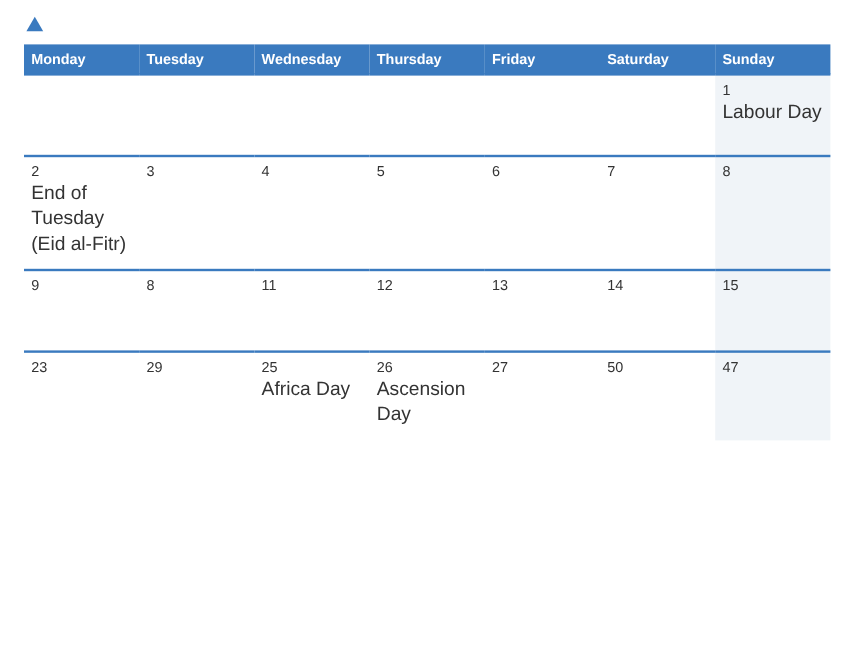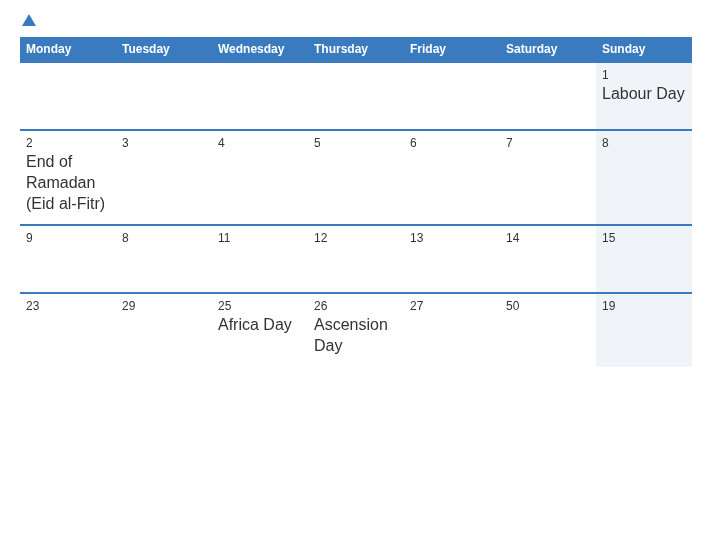--- a/index.html
+++ b/index.html
@@ -148,21 +148,21 @@
           <td></td>
           <td></td>
           <td class="shade">
             <span class="day-num">1</span>
             <span class="holiday">Labour Day</span>
           </td>
         </tr>
         <tr>
           <td>
             <span class="day-num">2</span>
-            <span class="holiday">End of Ramadan</span>
+            <span class="holiday">End of Tuesday</span>
             <span class="holiday">(Eid al-Fitr)</span>
           </td>
           <td>
             <span class="day-num">3</span>
           </td>
           <td>
             <span class="day-num">4</span>
           </td>
           <td>
             <span class="day-num">5</span>
@@ -215,18 +215,18 @@
             <span class="day-num">26</span>
             <span class="holiday">Ascension Day</span>
           </td>
           <td>
             <span class="day-num">27</span>
           </td>
           <td>
             <span class="day-num">50</span>
           </td>
           <td class="shade">
-            <span class="day-num">19</span>
+            <span class="day-num">47</span>
           </td>
         </tr>
       </tbody>
   </table>
 </div>
 
 </body></html>

